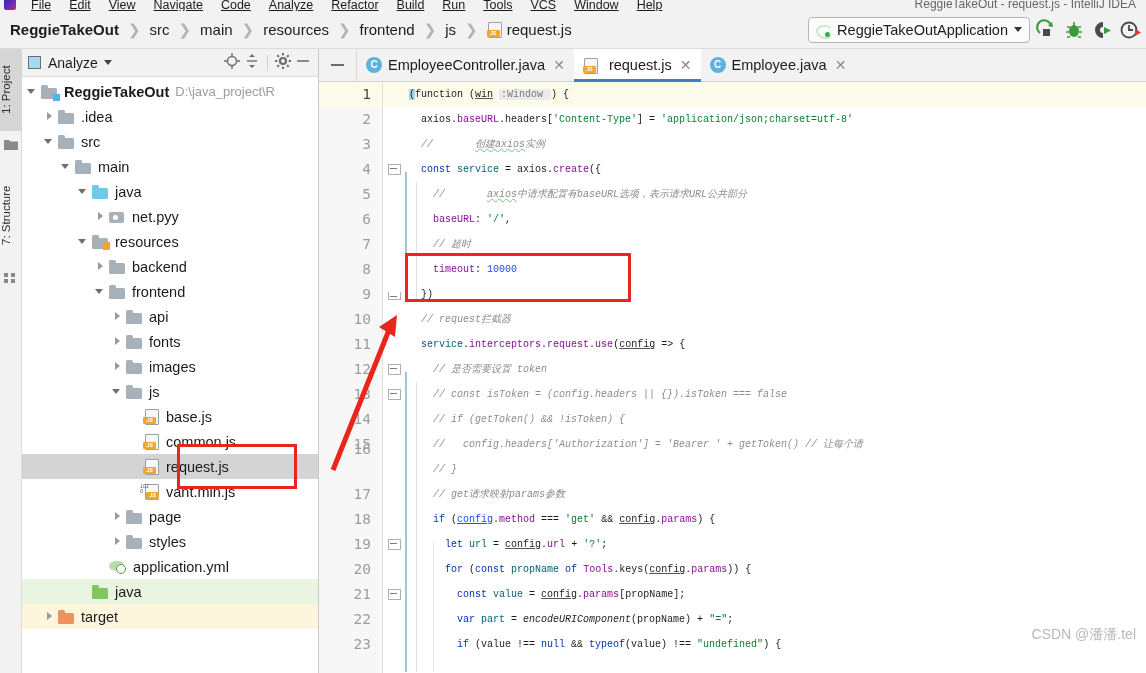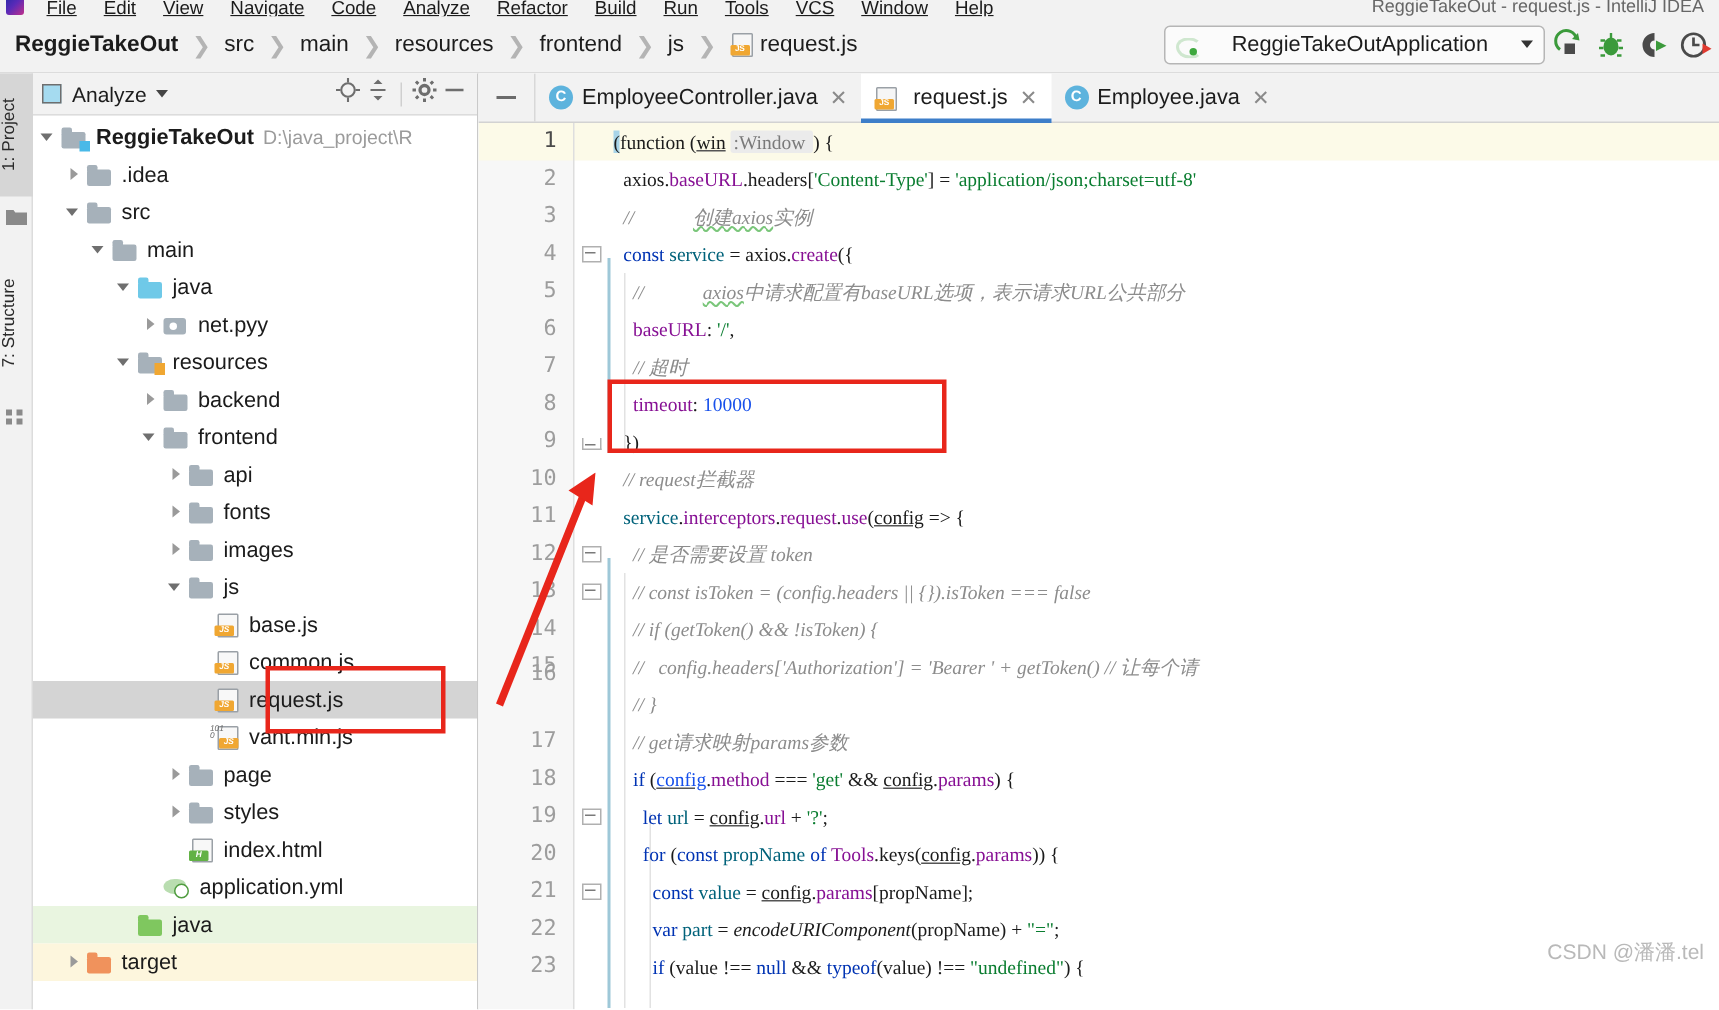--- a/index.html
+++ b/index.html
@@ -31,21 +31,21 @@
   .sep { color:#b4b4b4; font-size:15px; padding:0 7px; }
   .jsicon { display:inline-block; width:15px; height:15px; position:relative;
     margin-right:5px; vertical-align:-3px; }
   .jsicon:before{content:"";position:absolute;left:1px;top:0;width:12px;height:14px;
     background:#f6f6f6;border:1px solid #9aa0a6;border-radius:1px;}
   .jsicon:after{content:"JS";position:absolute;left:0px;bottom:0px;width:13px;height:7px;
     background:#f0a732;color:#fff;font-size:5.5px;font-weight:bold;line-height:7px;
     text-align:center;letter-spacing:-0.2px;border-radius:1px;}
   .nav-right { margin-left:auto; display:flex; align-items:center; gap:4px; padding-right:4px;}
   .runcfg { display:flex; align-items:center; height:26px; border:1px solid #b6b6b6;
-    background:#fbfbfb; border-radius:4px; padding:0 7px 0 6px; gap:22px; }
+    background:#fbfbfb; border-radius:4px; padding:0 7px 0 6px; gap:6px; }
   .runcfg .label { font-size:14.5px; color:#1c1c1c; white-space:nowrap; }
   .springicon{ width:16px;height:16px; position:relative; }
   .springicon:before{content:"";position:absolute;left:1px;top:3px;width:13px;height:10px;
     border:2px solid #cfe7cf;border-radius:50% 50% 40% 60%; border-right-color:transparent;}
   .springicon:after{content:"";position:absolute;right:1px;bottom:1px;width:5px;height:5px;
     background:#3ea83e;border-radius:50%;}
   .caret { width:0;height:0;border-left:4.5px solid transparent;border-right:4.5px solid transparent;
     border-top:5px solid #333; }
   .tb-ico { width:24px;height:24px;position:relative;display:inline-block; }
   .nav-right .tb-ico { cursor:pointer; }
@@ -137,22 +137,22 @@
   .xclose{ color:#8a8a8a; font-size:14px; margin-left:2px; }
 
   .codearea { position:relative; height:591px; background:#fff; }
   .gutter-bg { position:absolute; left:0; top:0; width:63px; height:100%; background:#f7f7f7; }
   .gutter-line { position:absolute; left:63px; top:0; width:1px; height:100%; background:#dedede; }
   .caret-hl { position:absolute; left:0; top:0; width:827px; height:25px; background:#fcfae8; }
 
   .ln { position:absolute; left:0; width:52px; text-align:right; font-size:14.5px;
     color:#9d9d9d; font-family:"DejaVu Sans Mono", monospace; }
   .ln.cur { color:#4a4a4a; }
-  .code { position:absolute; left:90px; font-size:13px; white-space:pre;
-    font-family:Liberation Serif, serif; color:#1b1b1b; line-height:25px; }
+  .code { position:absolute; left:90px; font-size:10px; white-space:pre;
+    font-family:Liberation Mono, monospace; color:#1b1b1b; line-height:25px; }
   .kw{color:#0033b3;} .str{color:#0a7d30;} .num{color:#1750eb;} .fn{color:#00627a;}
   .prop{color:#871094;} .cm{color:#8c8c8c;font-style:italic;}
   .ul{text-decoration:underline;text-decoration-color:#555;}
   .wavy{text-decoration:underline;text-decoration-style:wavy;text-decoration-color:#7ac67a;margin-left:36px;}
   .hint{background:#ebebeb;color:#7a7a7a;border-radius:2px;padding:0 2px;}
   .selblk{background:#a8d4e8;}
 
   .foldmark{ position:absolute; left:69px; width:11px; height:11px; }
   .foldmark:before{content:"";position:absolute;left:0;top:0;width:11px;height:9px;
      border:1px solid #b0b0b0;background:#fff;}
@@ -440,28 +440,20 @@
         <span class="label">page</span>
       </div>
 
       <div class="row">
         <span class="ind5"></span>
           <span class="arrow closed"></span>
         <span class="folder"></span>
         <span class="label">styles</span>
       </div>
 
-      <div class="row">
-        <span class="ind5"></span>
-          <span class="arrow"></span>
-        <span class="fileicon">
-            <i class="tag h">H</i>
-          </span>
-        <span class="label">index.html</span>
-      </div>
 
       <div class="row">
         <span class="ind4"></span>
           <span class="arrow"></span>
         <span class="ymlicon"></span>
         <span class="label">application.yml</span>
       </div>
 
 
       <div class="row green">

